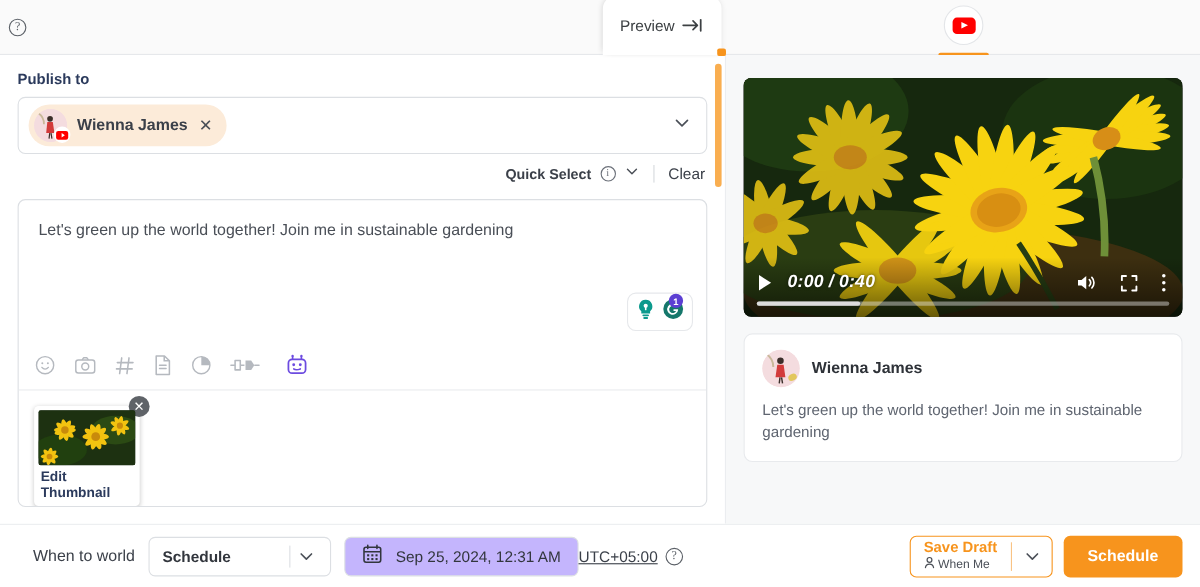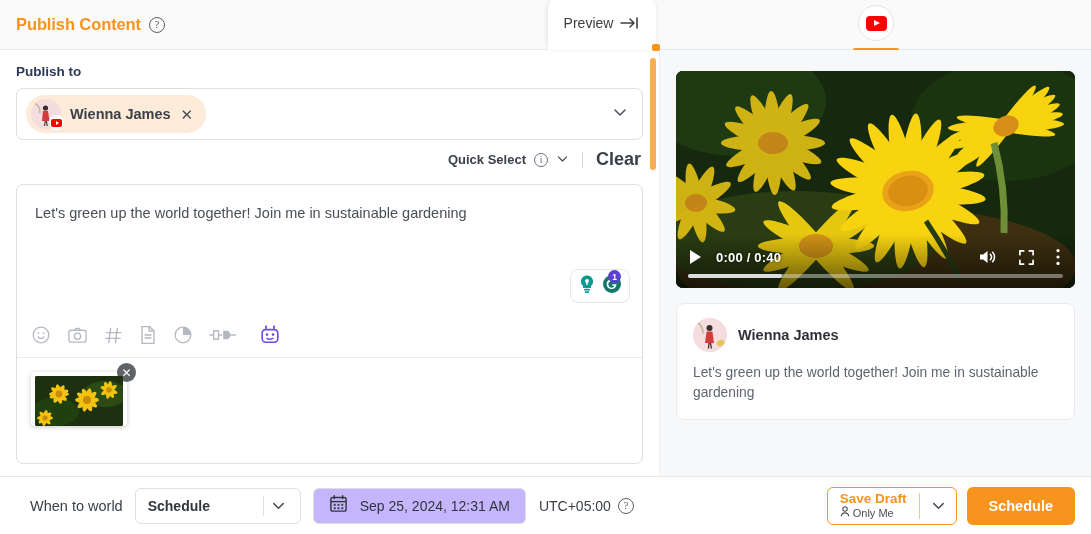--- a/index.html
+++ b/index.html
@@ -119,21 +119,21 @@
     gap: 8px; margin-top: 9px; padding-right: 2px; text-align: right;
   }
   .quick-label { font-size: 13px; font-weight: bold; color: #3b4049; cursor: pointer; }
   .info-circle {
     width: 14px; height: 14px; border-radius: 50%; border: 1.2px solid #6b7079;
     color: #6b7079; font-size: 9.5px; display: inline-flex;
     align-items: center; justify-content: center;
     font-family: "Liberation Serif", serif; cursor: pointer;
   }
   .quick-divider { width: 1px; height: 16px; background: #d6d9dd; margin: 0 5px; }
-  .clear-link { font-size: 18px; color: #3b4049; cursor: pointer; font-weight: bold; }
+  .clear-link { font-size: 14px; color: #3b4049; cursor: pointer; }
 
   
   .composer {
     margin-top: 14px; border: 1px solid #dcdfe3; border-radius: 7px;
     background: #fff; height: 280px; position: relative; overflow: hidden;
   }
   .composer-text {
     padding: 18px 18px 0 18px; font-size: 14.5px; color: #4a4f57; line-height: 1.5;
     min-height: 90px; outline: none;
   }
@@ -198,22 +198,22 @@
   .ctrl-row {
     position: absolute; left: 14px; right: 14px; bottom: 22px;
     display: flex; align-items: center;
   }
   .play-tri {
     width: 0; height: 0; border-left: 11px solid #fff;
     border-top: 7px solid transparent; border-bottom: 7px solid transparent;
     cursor: pointer;
   }
   .time-text {
-    color: #fff; font-size: 13px; margin-left: 15px; font-weight: bold;
-    text-shadow: 0 0 3px rgba(0,0,0,.6); letter-spacing: .2px;
+    color: #fff; font-size: 16px; margin-left: 15px; font-weight: bold;
+    text-shadow: 0 0 3px rgba(0,0,0,.6); letter-spacing: .2px; font-style: italic;
   }
   .ctrl-spacer { flex: 1 1 auto; }
   .ctrl-ic { margin-left: 20px; cursor: pointer; display: flex; align-items: center; }
   .progress-track {
     position: absolute; left: 12px; right: 12px; bottom: 10px; height: 4px;
     background: rgba(230,230,230,.45); border-radius: 2px; cursor: pointer;
   }
   .progress-buffer {
     position: absolute; left: 0; top: 0; bottom: 0; width: 25%;
     background: #dcdcdc; border-radius: 2px;
@@ -239,21 +239,21 @@
     cursor: pointer; background: #fff;
   }
   .sched-select span { font-size: 14px; color: #32363d; font-weight: bold; }
   .vsep { width: 1px; height: 20px; background: #dcdfe3; margin-left: auto; }
   .caret-btn { width: 30px; display: flex; align-items: center; justify-content: center; cursor: pointer; }
   .date-box {
     margin-left: 12px; height: 36px; border: 1px solid #dcdfe3; border-radius: 6px;
     display: flex; align-items: center; gap: 12px; padding: 0 15px; cursor: pointer; background: #c4b5fd;
   }
   .date-text { font-size: 14px; color: #32363d; }
-  .tz-text { margin-left: 13px; font-size: 14px; color: #3b4049; }
+  .tz-text { font-size: 14px; color: #3b4049; text-decoration: underline; }
   .footer-right { margin-left: auto; display: flex; align-items: center; gap: 10px; }
   .save-draft {
     height: 38px; border: 1.4px solid #F7941D; border-radius: 6px; background: #fff;
     display: flex; align-items: center; padding: 0 2px 0 12px; cursor: pointer;
   }
   .sd-text { display: flex; flex-direction: column; justify-content: center; }
   .sd-main { font-size: 13.5px; font-weight: bold; color: #F7941D; line-height: 1.15; }
   .sd-sub { font-size: 11px; color: #4a4f57; display: flex; align-items: center; gap: 3px; line-height: 1.2; }
   .sd-sep { width: 1px; height: 26px; background: #F9C384; margin: 0 4px 0 12px; }
   .schedule-btn {
@@ -261,21 +261,20 @@
     color: #fff; font-size: 14.5px; font-weight: bold; cursor: pointer;
     font-family: "Liberation Sans", sans-serif;
   }
 </style>
 </head>
 <body>
 
 <div class="app">
 
   <div class="header">
-    <div class="header-title">Publish Content</div>
     <div class="help-circle">?</div>
 
     <div class="preview-tab">
       <span class="preview-tab-label">Preview</span>
       <span>
         <svg class="arrow-to-line" width="20" height="14" viewBox="0 0 20 14">
           <path d="M1 7h13M10 3l4 4-4 4" fill="none" stroke="#3c4043" stroke-width="1.5" stroke-linecap="round" stroke-linejoin="round"></path>
           <path d="M17 2v10" stroke="#3c4043" stroke-width="1.6" stroke-linecap="round"></path>
         </svg>
       </span>
@@ -463,20 +462,21 @@
                         <ellipse rx="8" ry="2.6"></ellipse>
                         <ellipse rx="8" ry="2.6" transform="rotate(50)"></ellipse>
                         <ellipse rx="8" ry="2.6" transform="rotate(100)"></ellipse>
                         <ellipse rx="8" ry="2.6" transform="rotate(140)"></ellipse>
                       </g>
                     <circle r="2.6" fill="#C98B0B"></circle>
                   </g>
                 </g>
               </svg>
             </div>
+            <div class="thumb-caption">Edit Thumbnail</div>
           </div>
         </div>
 
       </div>
     </div>
 
     <div class="right-pane">
       <div class="video-wrap">
         <svg width="399" height="217" viewBox="0 0 399 217" style="display:block">
           <rect width="399" height="217" fill="#16280e"></rect>
@@ -641,21 +641,21 @@
       <div class="save-draft">
         <span class="sd-text">
           <span class="sd-main">Save Draft</span>
           <span class="sd-sub">
             <span>
               <svg width="10" height="11" viewBox="0 0 10 11">
                   <circle cx="5" cy="3" r="2.2" fill="none" stroke="#4a4f57" stroke-width="1.1"></circle>
                   <path d="M1.3 10c.3-2 1.8-3.1 3.7-3.1S8.4 8 8.7 10" fill="none" stroke="#4a4f57" stroke-width="1.1" stroke-linecap="round"></path>
                 </svg>
             </span>
-            <span>Only Me</span>
+            <span>When Me</span>
           </span>
         </span>
         <span class="sd-sep"></span>
         <span class="caret-btn">
           <svg width="15" height="15" viewBox="0 0 16 16">
               <path d="M3 6l5 5 5-5" fill="none" stroke="#4a4f57" stroke-width="1.6" stroke-linecap="round" stroke-linejoin="round"></path>
             </svg>
         </span>
       </div>
       <button class="schedule-btn">Schedule</button>

